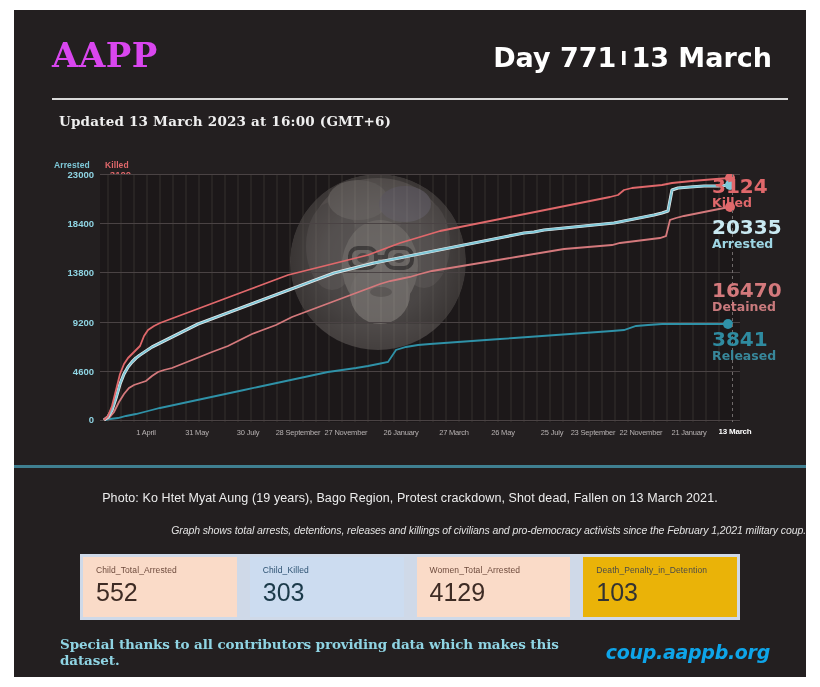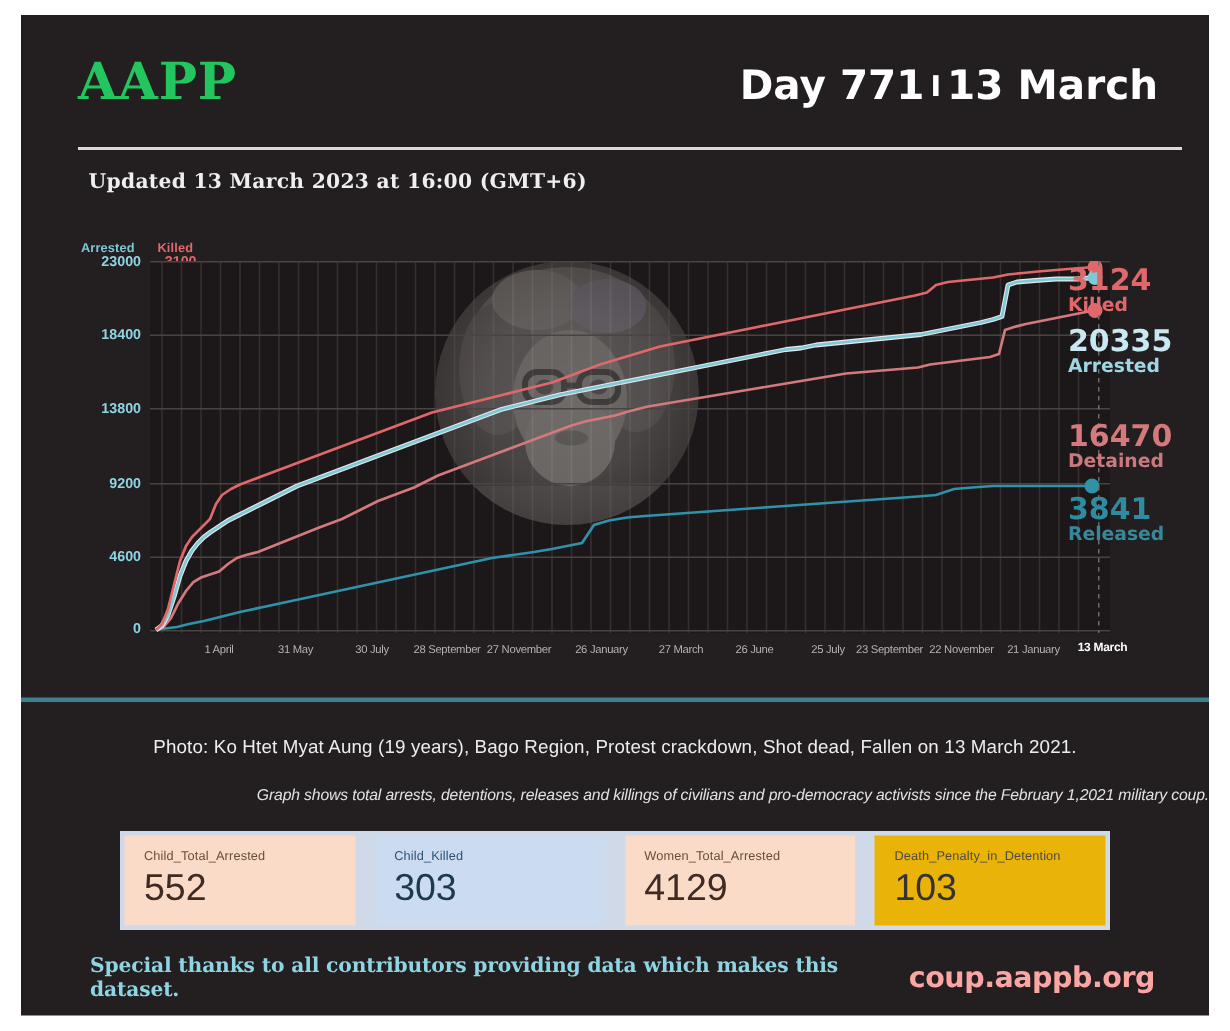--- a/index.html
+++ b/index.html
@@ -41,21 +41,21 @@
     width: 720px;
     height: 58px;
     display: flex;
     align-items: baseline;
     justify-content: space-between;
   }
   .brand {
     font-family: "DejaVu Serif", serif;
     font-weight: bold;
     font-size: 34px;
-    color: #22c55e;
+    color: #d946ef;
     letter-spacing: 0.5px;
   }
   .daytitle {
     font-family: "DejaVu Sans", sans-serif;
     font-weight: bold;
     font-size: 27px;
     color: #ffffff;
     letter-spacing: 0px;
     white-space: nowrap;
   }
@@ -230,22 +230,23 @@
     font-family: "DejaVu Serif", serif;
     font-weight: bold;
     font-size: 13.5px;
     color: #8fd4e3;
     letter-spacing: -0.1px;
   }
   .site {
     font-family: "DejaVu Sans", sans-serif;
     font-weight: bold;
     font-size: 19px;
-    color: #fca5a5;
+    color: #0ea5e9;
     letter-spacing: -0.3px;
+    font-style: italic;
   }
 </style>
 </head>
 <body>
 
 <div class="page">
   <div class="card">
 
     <div class="header">
       <div class="brand">AAPP</div>
@@ -391,21 +392,21 @@
         </svg>
       </div>
 
       <div class="xtick" style="left:75px;  top:278px; width:46px">1 April</div>
       <div class="xtick" style="left:126px; top:278px; width:46px">31 May</div>
       <div class="xtick" style="left:177px; top:278px; width:46px">30 July</div>
       <div class="xtick" style="left:217px; top:278px; width:66px">28 September</div>
       <div class="xtick" style="left:265px; top:278px; width:66px">27 November</div>
       <div class="xtick" style="left:326px; top:278px; width:54px">26 January</div>
       <div class="xtick" style="left:381px; top:278px; width:50px">27 March</div>
-      <div class="xtick" style="left:432px; top:278px; width:46px">26 June</div>
+      <div class="xtick" style="left:432px; top:278px; width:46px">26 May</div>
       <div class="xtick" style="left:481px; top:278px; width:46px">25 July</div>
       <div class="xtick" style="left:512px; top:278px; width:66px">23 September</div>
       <div class="xtick" style="left:560px; top:278px; width:66px">22 November</div>
       <div class="xtick" style="left:614px; top:278px; width:54px">21 January</div>
       <div class="xtick last" style="left:660px; top:277px; width:54px">13 March</div>
 
       <div class="callout" style="left:664px; top:27px">
         <span class="num" style="color:#e0686b">3124</span>
         <span class="lbl" style="color:#e0686b">Killed</span>
       </div>

